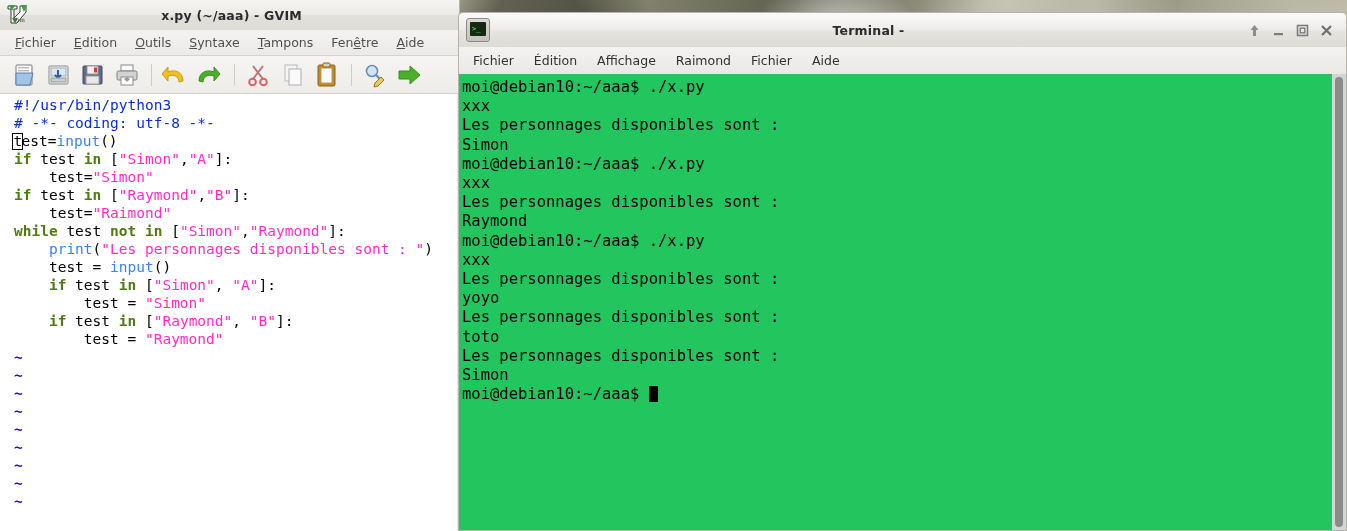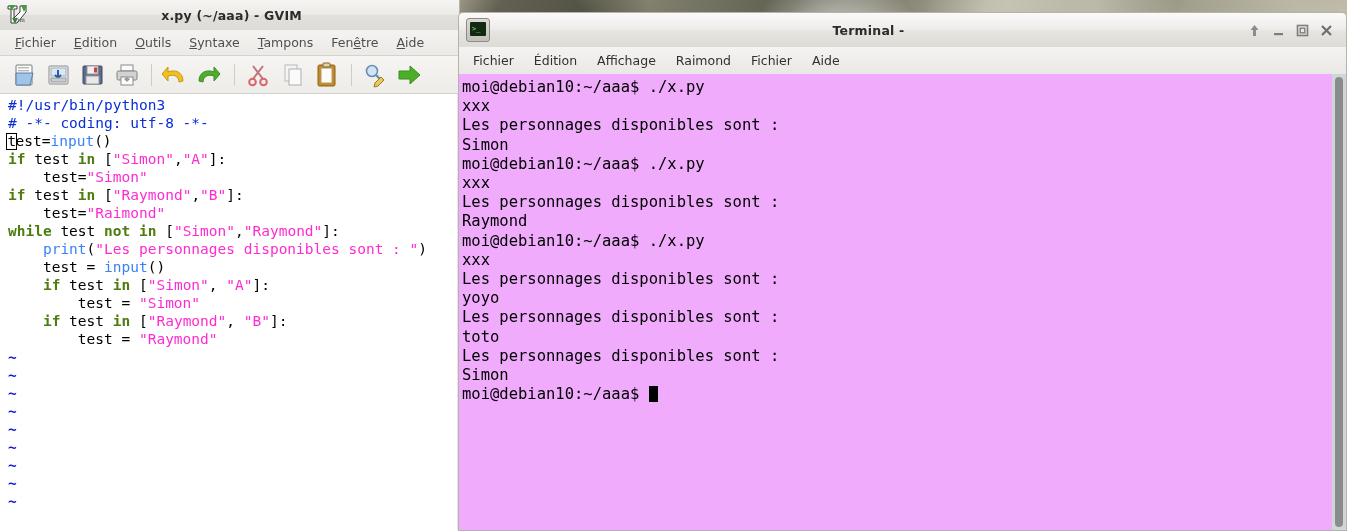--- a/index.html
+++ b/index.html
@@ -91,21 +91,21 @@
     padding-left: 8px;
     box-sizing: border-box;
   }
   .tb-btn { width: 34px; height: 32px; position: relative; cursor: default; flex: none; }
   .tb-sep { width: 1px; height: 22px; background: #cfccc5; margin: 0 7px; flex: none; }
 
   
   #gvim-text {
     background: #ffffff;
     height: 436px;
-    padding: 2px 0 0 8px;
+    padding: 2px 0 0 14px;
     box-sizing: border-box;
     font-family: "DejaVu Sans Mono", monospace;
     font-size: 14.5px;
     line-height: 18px;
     white-space: pre;
     overflow: hidden;
     border-right: 2px solid #e8e6e2;
     position: relative;
   }
   .ln { height: 18px; }
@@ -174,21 +174,21 @@
     padding-left: 4px;
     box-sizing: border-box;
   }
   .tm-menu {
     font-family: "DejaVu Sans", sans-serif;
     font-size: 12.5px; color: #32312e;
     padding: 3px 10px; cursor: default; white-space: nowrap;
   }
   #term-screen-wrap {
     height: 457px;
-    background: #f0abfc;
+    background: #22c55e;
     border: 1px solid #b6b3ac;
     border-top: none;
     box-sizing: border-box;
     display: flex;
     position: relative;
   }
   #term-screen {
     flex: 1;
     padding: 4px 0 0 3px;
     font-family: "DejaVu Sans Mono", monospace;

